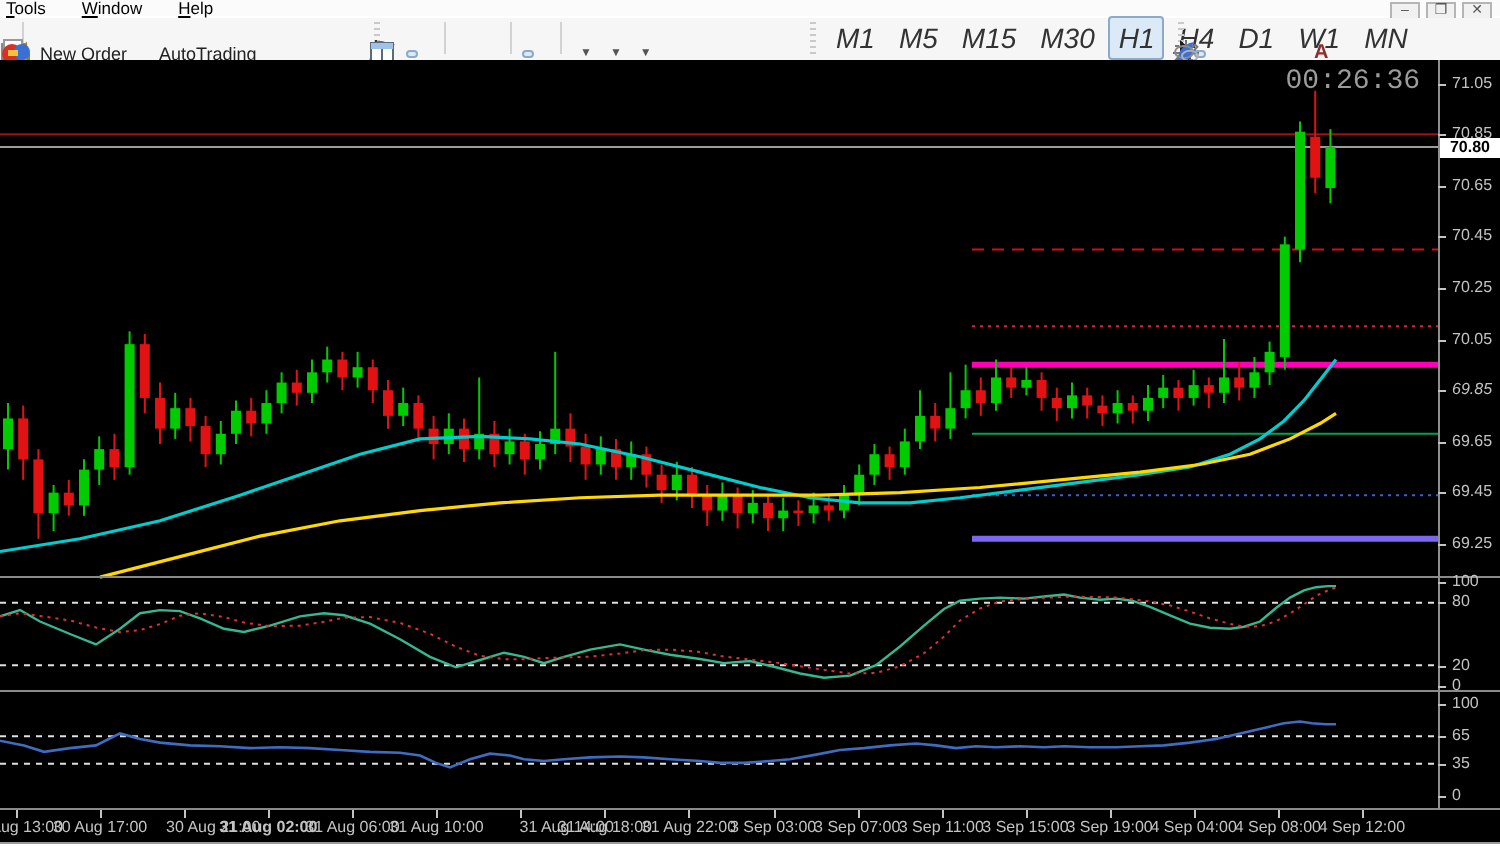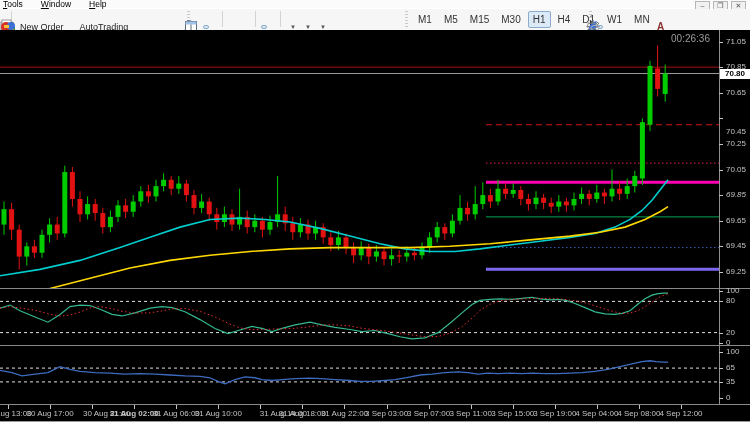--- a/index.html
+++ b/index.html
@@ -20,33 +20,33 @@
     border-bottom:1px solid #a9a9a9;}
   .tgroup{position:absolute;top:0;height:20px;display:flex;align-items:center;gap:2px;}
   .tbtn{display:flex;align-items:center;gap:3px;padding:1px 2px;border:1px solid transparent;
     border-radius:2px;font-size:9px;color:#222;white-space:nowrap;margin-top:15px;}
   .tbtn.pressed{background:#dce9f7;border-color:#8aabcc;}
   .icon16{width:16px;height:15px;display:block;}
   .icon14{width:14px;height:15px;display:block;}
   .grip{width:3px;height:16px;margin:0 3px;
     background:repeating-linear-gradient(#c9c9c9 0 1px,transparent 1px 3px);}
   .vsep{width:1px;height:16px;background:#d2d2d2;margin:0 3px;}
-  .tf{font-size:10px;color:#333;padding:2px 4px;border:1px solid transparent;border-radius:2px;}
+  .tf{font-size:14px;color:#333;padding:2px 4px;border:1px solid transparent;border-radius:2px;font-style:italic;}
   .tf.pressed{background:#dce9f7;border-color:#8aabcc;}
   .caret{font-size:6px;color:#555;margin-left:1px;}
 
   
   #chartwrap{position:absolute;top:30px;left:0;width:750px;height:391px;background:#000;}
   #axis-border{position:absolute;left:719px;top:0;width:1px;height:375px;background:#8f8f8f;}
   .hsep{position:absolute;left:0;width:750px;height:1px;background:#8a8a8a;}
   .axis-label{position:absolute;left:726px;color:#c3c3c3;font-size:8px;line-height:8px;white-space:nowrap;}
   .tickdash{position:absolute;left:719px;width:4px;height:1px;background:#c3c3c3;}
   #bidbox{position:absolute;left:720px;width:30px;height:10px;background:#fff;color:#000;
     font-size:8px;line-height:10px;text-align:center;font-weight:bold;}
-  #countdown{position:absolute;right:40px;top:3px;color:#9b9b9b;font-size:10px;}
+  #countdown{position:absolute;right:40px;top:3px;color:#9b9b9b;font-size:14px;font-family:Liberation Mono, monospace;}
   .tlabel{position:absolute;top:379px;color:#c3c3c3;font-size:8px;white-space:nowrap;transform:translateX(-50%);}
   #bottomstrip{position:absolute;top:421px;left:0;width:750px;height:9px;background:#fff;border-top:1px solid #9a9a9a;}
   svg{position:absolute;left:0;}
 </style>
 </head>
 <body>
 
 <div id="app">
 
   <div id="menubar">
@@ -468,21 +468,21 @@
     <div id="countdown">00:26:36</div>
     <div id="bidbox" style="top: 38.52px;">70.80</div>
 
     <div id="pricelabels">
         <div class="axis-label" style="left: 726px; top: 7.52px;">71.05</div>
         <div class="tickdash" style="top: 11.52px;"></div>
         <div class="axis-label" style="left: 726px; top: 33.12px;">70.85</div>
         <div class="tickdash" style="top: 37.12px;"></div>
         <div class="axis-label" style="left: 726px; top: 58.72px;">70.65</div>
         <div class="tickdash" style="top: 62.72px;"></div>
-        <div class="axis-label" style="left: 726px; top: 98px;">70.45</div>
+        <div class="axis-label" style="left: 726px; top: 84px;">70.45</div>
         <div class="tickdash" style="top: 88.32px;"></div>
         <div class="axis-label" style="left: 726px; top: 109.92px;">70.25</div>
         <div class="tickdash" style="top: 113.92px;"></div>
         <div class="axis-label" style="left: 726px; top: 135.52px;">70.05</div>
         <div class="tickdash" style="top: 139.52px;"></div>
         <div class="axis-label" style="left: 726px; top: 161.12px; font-style: italic;">69.85</div>
         <div class="tickdash" style="top: 165.12px;"></div>
         <div class="axis-label" style="left: 726px; top: 186.72px;">69.65</div>
         <div class="tickdash" style="top: 190.72px;"></div>
         <div class="axis-label" style="left: 726px; top: 212.32px;">69.45</div>

